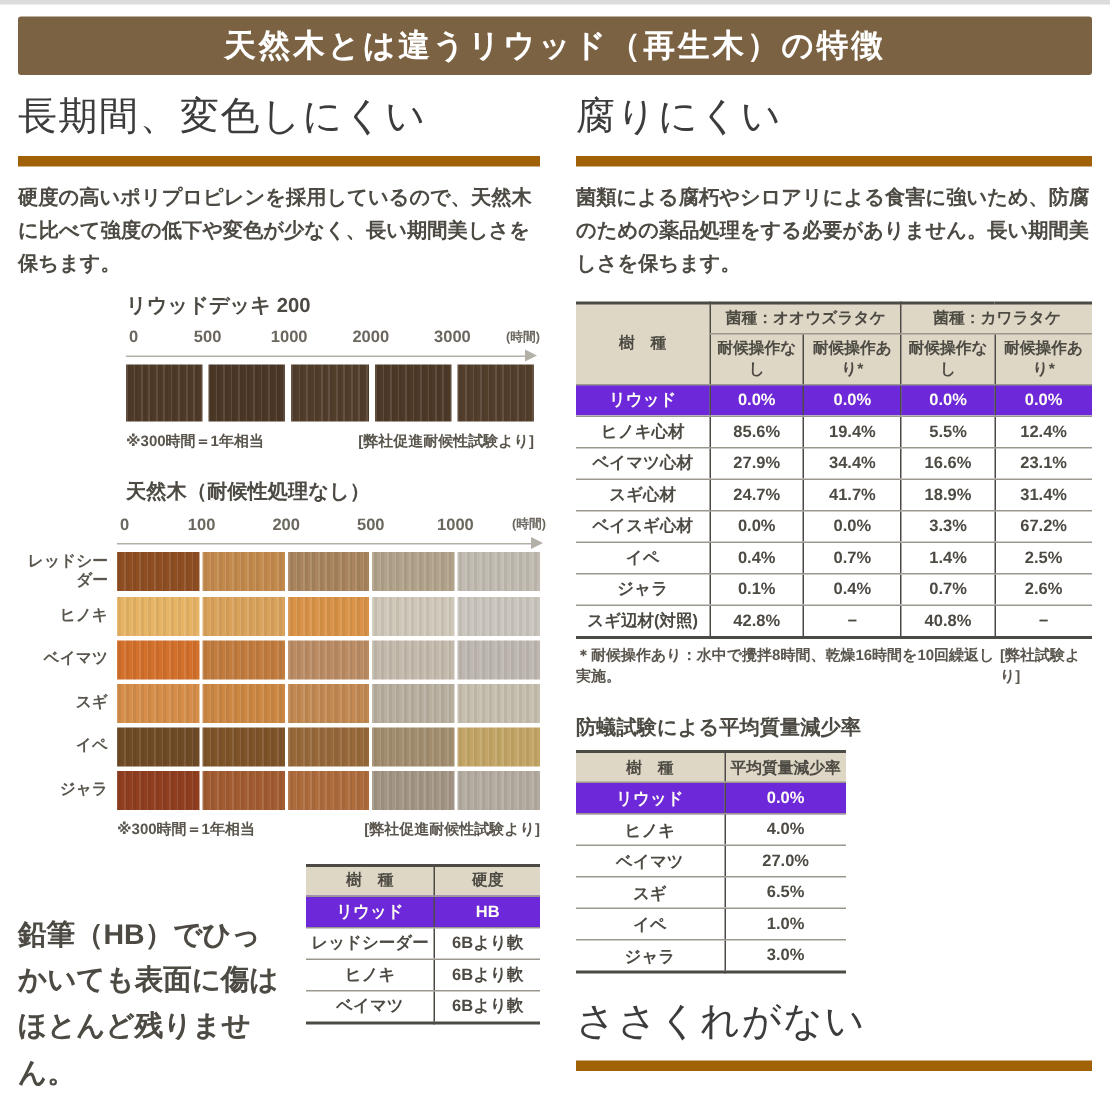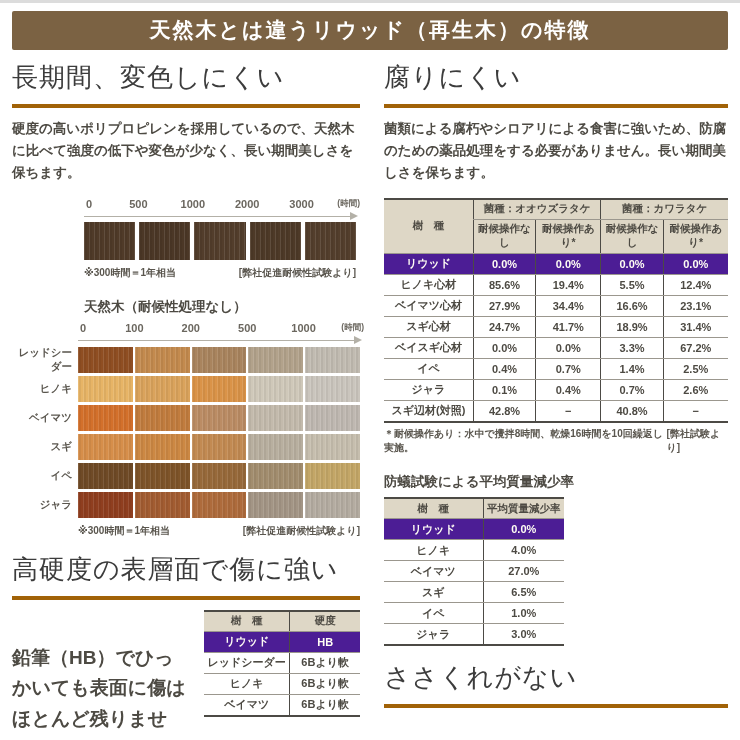--- a/index.html
+++ b/index.html
@@ -17,21 +17,21 @@
     padding:5px 0 6px 0;border-radius:2px;margin-bottom:8px;
   }
   
   .cols{display:flex;gap:24px;}
   .col-left{width:348px;flex:0 0 348px;}
   .col-right{flex:1;min-width:0;}
   
   .h2{
     font-family:"Liberation Serif","DejaVu Serif",serif;
     font-size:26px;font-weight:500;color:#3c3c3c;letter-spacing:1px;
-    padding:2px 0 9px 0;border-bottom:4px solid #a16207;margin-bottom:10px;
+    padding:2px 0 9px 0;border-bottom:7px solid #a16207;margin-bottom:10px;
   }
   .body-txt{font-size:13.5px;font-weight:600;line-height:1.62;color:#4d4a43;margin-bottom:8px;}
   .note-row{display:flex;justify-content:space-between;font-size:10px;color:#5a564e;font-weight:600;}
   .cap{font-size:13.5px;font-weight:700;color:#4d4a43;line-height:1.4;}
   
   .chart-indent{margin-left:72px;width:272px;}
   .axis{position:relative;height:16px;font-size:11px;color:#6b675f;font-weight:600;}
   .axis span{position:absolute;top:0;transform:translateX(-50%);}
   .axis .t0{left:2px;transform:none;}
   .axis .t1{left:20%;} .axis .t2{left:40%;} .axis .t3{left:60%;} .axis .t4{left:80%;}
@@ -51,21 +51,21 @@
   .nat-sw{display:flex;gap:2px;flex:1;}
   .nat-sw .sw{height:26px;}
   .nat-axis{margin-left:66px;}
   
   table{border-collapse:collapse;font-weight:600;color:#4d4a43;}
   .tbl{border-top:2px solid #4c4a45;border-bottom:2px solid #4c4a45;width:100%;}
   .tbl th,.tbl td{border-bottom:1px solid #9b978e;text-align:center;padding:2.5px 2px;}
   .tbl th{background:#ded7c6;font-size:10.5px;}
   .tbl td{font-size:11px;background:#fff;}
   .tbl .vline{border-left:1px solid #4c4a45;}
-  .hl td{background:#4c1d95;color:#fffdf4;}
+  .hl td{background:#6d28d9;color:#fffdf4;}
   .src{font-size:10px;text-align:right;color:#5a564e;font-weight:600;margin-top:3px;}
   
   .hard-flex{display:flex;gap:14px;margin-top:4px;}
   .hard-left{width:178px;flex:0 0 178px;}
   .hard-left .body-txt{font-size:19px;margin-top:33px;}
   .hard-right{flex:1;}
   
   .pencil-pic{width:176px;height:74px;margin-top:8px;display:block;}
   .spacer-sm{height:6px;} .spacer-md{height:12px;} .spacer-lg{height:18px;}
 </style>
@@ -77,20 +77,21 @@
   <div class="banner">天然木とは違うリウッド（再生木）の特徴</div>
 
   <div class="cols">
 
     <div class="col-left">
 
       <div class="h2">長期間、変色しにくい</div>
       <div class="body-txt">硬度の高いポリプロピレンを採用しているので、天然木に比べて強度の低下や変色が少なく、長い期間美しさを保ちます。</div>
 
       <div class="chart-indent">
+        <div class="cap">リウッドデッキ 200</div>
         <div class="spacer-sm"></div>
         <div class="axis">
           <span class="t0">0</span>
           <span class="t1">500</span>
           <span class="t2">1000</span>
           <span class="t3">2000</span>
           <span class="t4">3000</span>
           <span class="unit">(時間)</span>
         </div>
         <div class="axis-line">
@@ -190,21 +191,20 @@
           </div>
         </div>
         <div class="note-row" style="margin-left:66px">
           <span>※300時間＝1年相当</span>
           <span>[弊社促進耐候性試験より]</span>
         </div>
       </div>
 
       <div class="spacer-md"></div>
 
-      <div class="h2">高硬度の表層面で傷に強い</div>
       <div class="hard-flex">
         <div class="hard-left">
           <div class="body-txt">鉛筆（HB）でひっかいても表面に傷はほとんど残りません。</div>
           <svg class="pencil-pic" viewBox="0 0 176 74">
             <defs>
               <linearGradient id="wd" x1="0" y1="0" x2="0" y2="1">
                 <stop offset="0" stop-color="#ecdcb8"></stop>
                   <stop offset="1" stop-color="#d9c396"></stop>
               </linearGradient>
             </defs>

